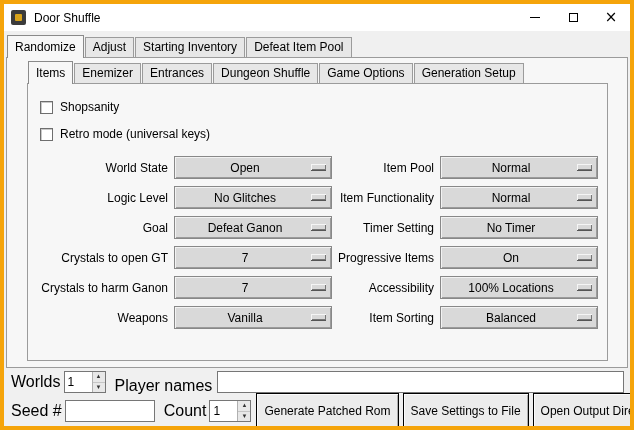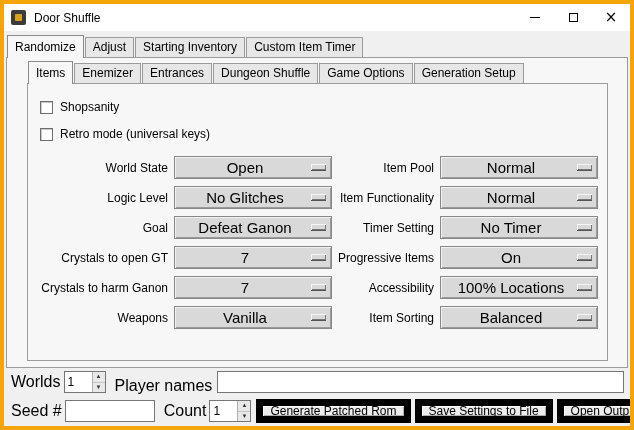--- a/index.html
+++ b/index.html
@@ -118,21 +118,21 @@
   .dropdown{
     height:23px;
     background:#d9d9d9;
     border:1px solid #888;
     box-shadow: inset 1px 1px 0 #f2f2f2, inset -1px -1px 0 #9b9b9b;
     display:flex; align-items:center; justify-content:center;
     position:relative;
     padding:0 22px 0 6px;
     cursor:default;
   }
-  .dd-value{ font-size:15px; color:#000; white-space:nowrap; }
+  .dd-value{ font-size:12px; color:#000; white-space:nowrap; }
   .dd-indicator{
     position:absolute; right:5px; top:50%; margin-top:-4px;
     width:15px; height:7px;
     background:#d9d9d9;
     box-shadow: inset 1px 1px 0 #f5f5f5, inset -1px -1px 0 #777;
     border-bottom:1px solid #555;
   }
 
   
   .bottom{
@@ -163,23 +163,23 @@
   }
   .spin-btn:last-child{ border-bottom:none; }
 
   .text-input{
     height:22px; border:1px solid #767676; background:#fff;
     font-family:"Liberation Sans",sans-serif; font-size:12px;
     padding:0 4px; color:#000; outline:none;
   }
 
   .btn{
-    height:24px;
+    height:36px;
     background:#ececec;
-    border:7px solid #000000;
+    border:1px solid #000000;
     box-shadow: inset 1px 1px 0 #fbfbfb, inset -1px -1px 0 #adadad;
     font-size:12px; color:#000;
     display:flex; align-items:center;
     padding:0 7px; white-space:nowrap;
     cursor:default;
   }
   .spacer{ flex:1; min-width:4px; }
 </style>
 </head>
 <body>
@@ -201,21 +201,21 @@
         </div>
     </div>
   </div>
 
   <div class="content">
 
     <div class="tabs">
       <div class="tab active">Randomize</div>
       <div class="tab">Adjust</div>
       <div class="tab">Starting Inventory</div>
-      <div class="tab">Custom Item Timer</div>
+      <div class="tab">Defeat Item Pool</div>
     </div>
 
     <div class="pane outer-pane">
 
       <div class="tabs">
         <div class="tab active">Items</div>
         <div class="tab">Enemizer</div>
         <div class="tab">Entrances</div>
         <div class="tab">Dungeon Shuffle</div>
         <div class="tab">Game Options</div>

